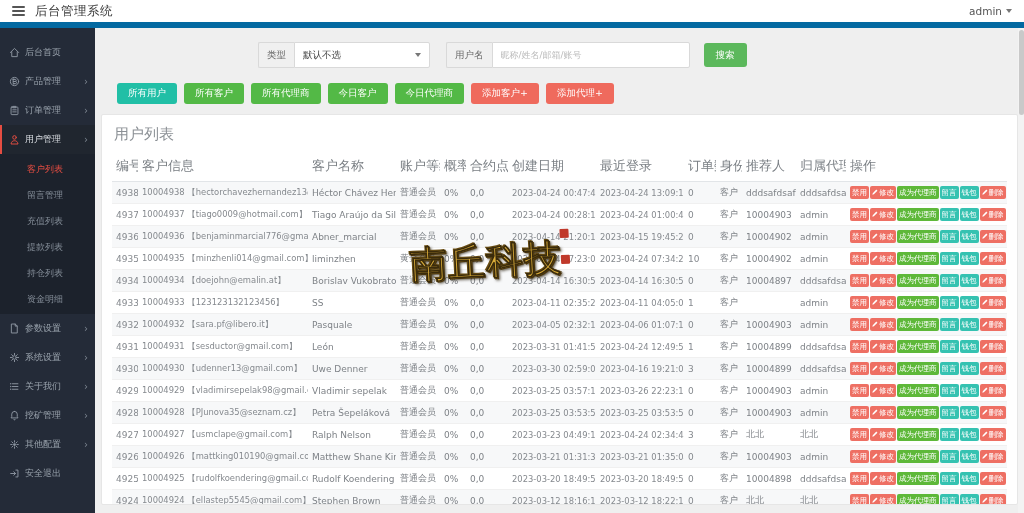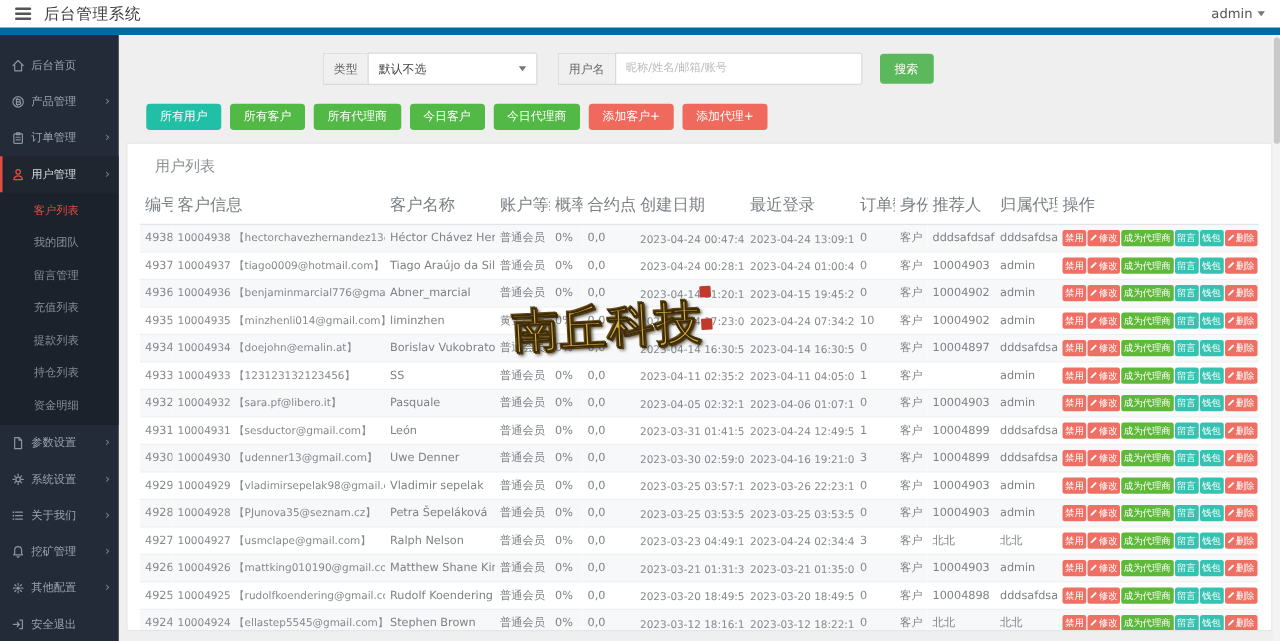--- a/index.html
+++ b/index.html
@@ -77,21 +77,21 @@
     cursor:pointer; font-family:inherit; white-space:nowrap;
   }
   .qbtn.teal  { background:#21bfa6; }
   .qbtn.green { background:#53b946; }
   .qbtn.red   { background:#ef6a5d; }
   
   .card {
     margin:10px 6px 8px 6px; background:#fff; border:1px solid #e6e6e6; border-radius:2px;
     padding:8px 10px; height:calc(100% - 94px); position:relative; overflow:hidden;
   }
-  .card-title { font-size:12px; color:#8b9095; margin:2px 0 8px 12px;font-family:Liberation Mono, monospace; }
+  .card-title { font-size:15px; color:#8b9095; margin:2px 0 8px 2px;font-family:Liberation Mono, monospace; }
   table { width:100%; border-collapse:collapse; table-layout:fixed; font-size:9px; color:#7e8287;}
   th {
     font-weight:normal; text-align:left; color:#7a7f84; font-size:13px;
     padding:5px 4px 6px 4px; border-bottom:1px solid #e2e5e8; white-space:nowrap; overflow:hidden;
   }
   td { padding:4px; border-bottom:1px solid #f0f0f0; white-space:nowrap; overflow:hidden; }
   tbody tr:nth-child(odd) { background:#f7f8f9; }
   td.c-info, td.c-date { font-size:8.4px; color:#85898e; }
   td.c-num { color:#85898e; }
   .actions { display:flex; gap:1px; align-items:center; }
@@ -171,21 +171,20 @@
           <svg viewBox="0 0 16 16">
             <circle cx="8" cy="5" r="2.6" fill="none" stroke="currentColor" stroke-width="1.4" stroke-linecap="round" stroke-linejoin="round"></circle>
             <path d="M3 14c.5-3 2.5-4.2 5-4.2s4.5 1.2 5 4.2z" fill="none" stroke="currentColor" stroke-width="1.4" stroke-linecap="round" stroke-linejoin="round"></path>
           </svg>
         </span>
         <span class="sb-label">用户管理</span>
         <span class="sb-chev">›</span>
       </div>
       <div class="sb-sub">
         <div class="sb-sub-item active">客户列表</div>
-        <div class="sb-sub-item">我的团队</div>
         <div class="sb-sub-item">留言管理</div>
         <div class="sb-sub-item">充值列表</div>
         <div class="sb-sub-item">提款列表</div>
         <div class="sb-sub-item">持仓列表</div>
         <div class="sb-sub-item">资金明细</div>
       </div>
       <div class="sb-item">
         <span class="sb-ico">
           <svg viewBox="0 0 16 16">
             <path d="M4 1.5h5l3 3V14.5H4z" fill="none" stroke="currentColor" stroke-width="1.4" stroke-linecap="round" stroke-linejoin="round"></path>

